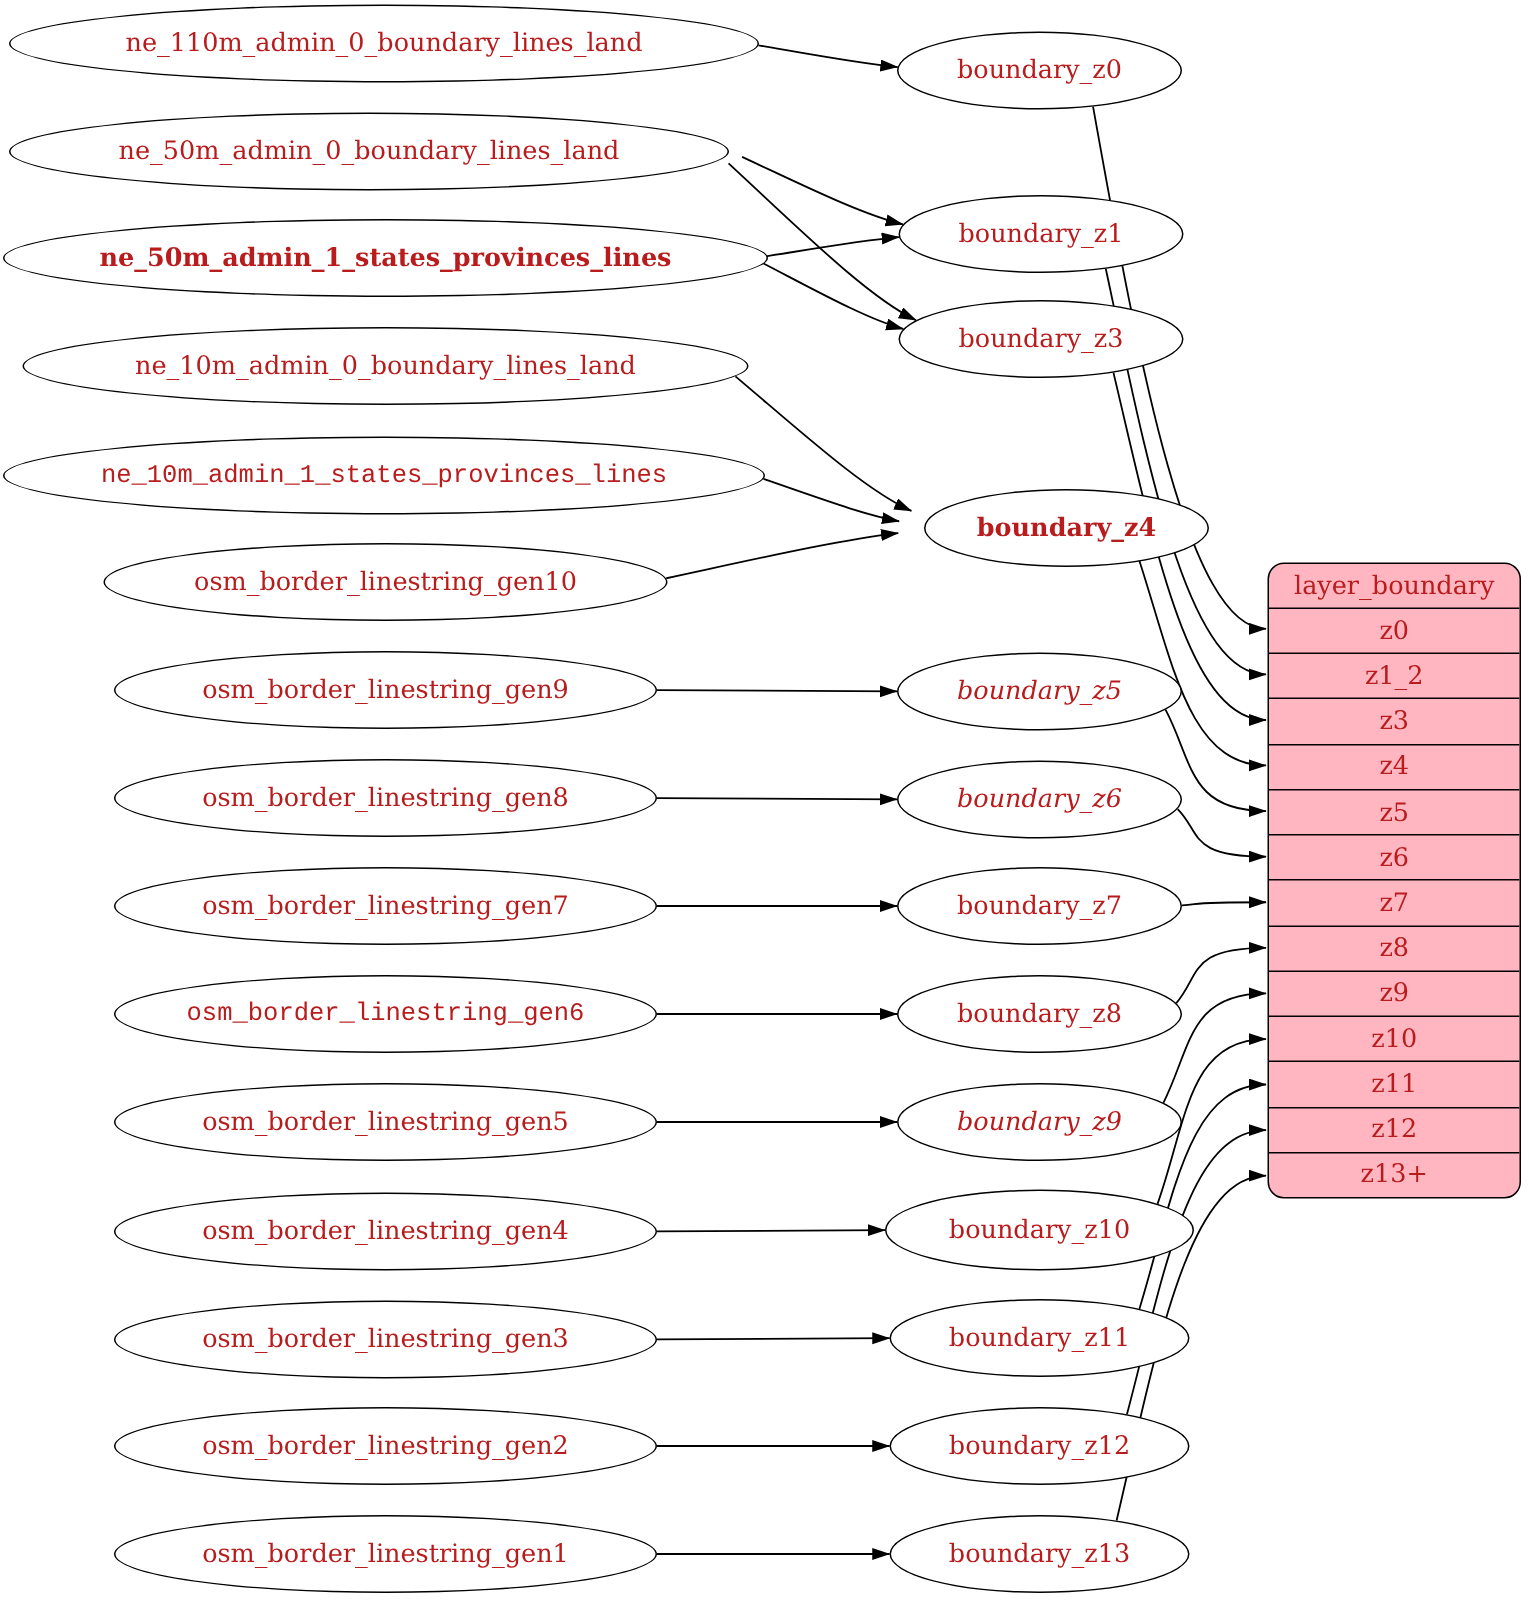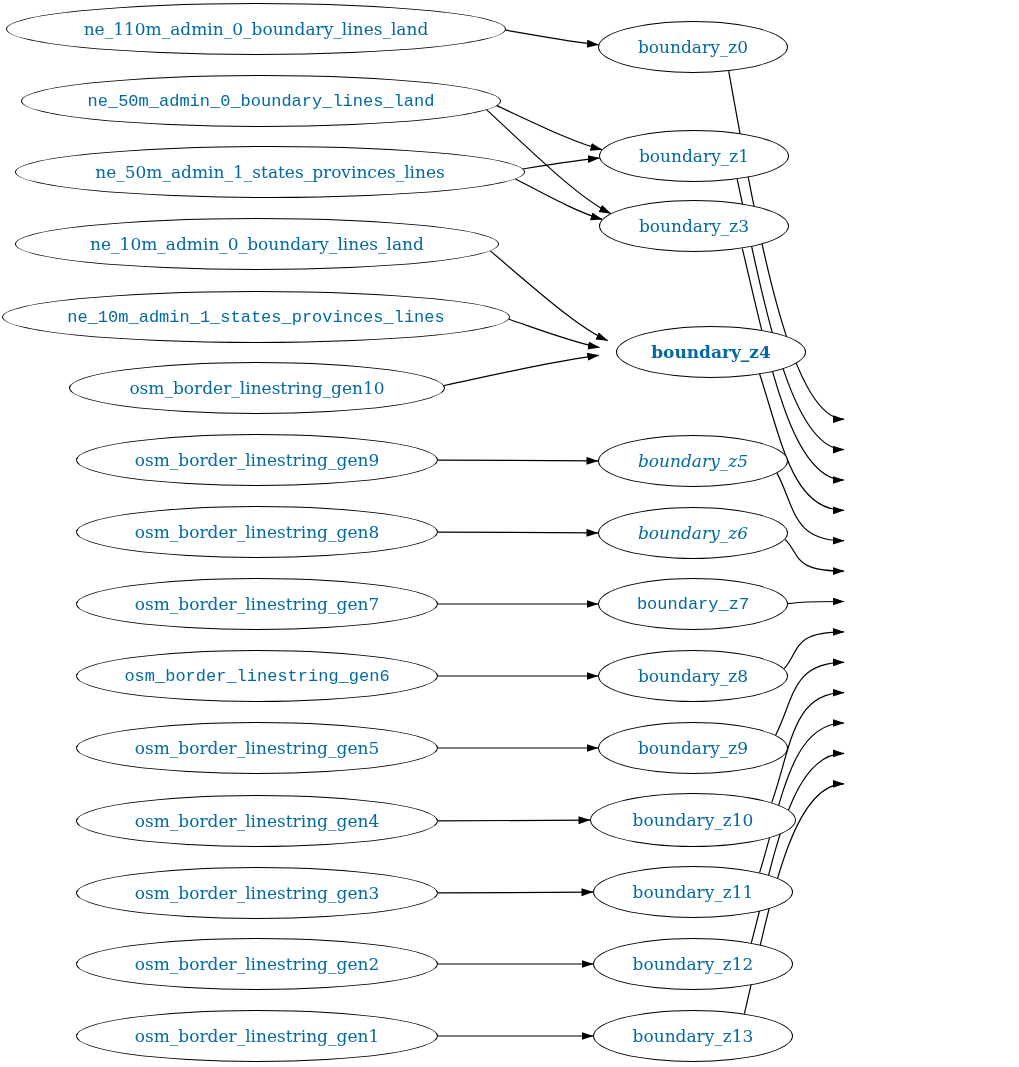--- a/index.html
+++ b/index.html
@@ -2,21 +2,21 @@
 <html><head>
 <meta charset="utf-8">
 <style>
   html, body { margin: 0; padding: 0; background: #ffffff; }
   #canvas {
     position: relative;
     width: 1019px;
     height: 1067px;
     background: #ffffff;
     font-family: "DejaVu Serif", "Liberation Serif", serif;
-    color: #0369a1;
+    color: #b91c1c;
     overflow: hidden;
   }
   #edges { position: absolute; left: 0; top: 0; }
   .node {
     position: absolute;
     box-sizing: border-box;
     border: 1px solid #000;
     border-radius: 50%;
     background: #ffffff;
     display: flex;
@@ -89,42 +89,60 @@
         <path d="M775.6,735.2 C794.1,698.7 792,662.3 844,662.3" fill="none" stroke="#000000" stroke-width="1.2" marker-end="url(#arrow)"></path>
         <path d="M771.7,802.6 C791.2,747.6 792,692.7 844,692.7" fill="none" stroke="#000000" stroke-width="1.2" marker-end="url(#arrow)"></path>
         <path d="M759.6,872.6 C782.4,797.8 792,723 844,723" fill="none" stroke="#000000" stroke-width="1.2" marker-end="url(#arrow)"></path>
         <path d="M751.3,942.9 C776.3,848.1 792,753.4 844,753.4" fill="none" stroke="#000000" stroke-width="1.2" marker-end="url(#arrow)"></path>
         <path d="M744.4,1013.7 C771.3,898.8 792,783.8 844,783.8" fill="none" stroke="#000000" stroke-width="1.2" marker-end="url(#arrow)"></path>
       </g>
   </svg>
 
   <div id="nodes">
       <div class="node" style="left: 6px; top: 3px; width: 500px; height: 52px; background: rgb(255, 255, 255); border-color: rgb(0, 0, 0);">ne_110m_admin_0_boundary_lines_land</div>
-      <div class="node" style="left: 21px; top: 75px; width: 480px; height: 52px; background: rgb(255, 255, 255); border-color: rgb(0, 0, 0); font-family: Liberation Mono, monospace;">ne_50m_admin_0_boundary_lines_land</div>
-      <div class="node" style="left: 15px; top: 146px; width: 510px; height: 52px; background: rgb(255, 255, 255); border-color: rgb(0, 0, 0);">ne_50m_admin_1_states_provinces_lines</div>
+      <div class="node" style="left: 6px; top: 75px; width: 480px; height: 52px; background: rgb(255, 255, 255); border-color: rgb(0, 0, 0);">ne_50m_admin_0_boundary_lines_land</div>
+      <div class="node" style="left: 2px; top: 146px; width: 510px; height: 52px; background: rgb(255, 255, 255); border-color: rgb(0, 0, 0); font-weight: bold;">ne_50m_admin_1_states_provinces_lines</div>
       <div class="node" style="left: 15px; top: 218px; width: 484px; height: 52px; background: rgb(255, 255, 255); border-color: rgb(0, 0, 0);">ne_10m_admin_0_boundary_lines_land</div>
       <div class="node" style="left: 2px; top: 291px; width: 508px; height: 52px; background: rgb(255, 255, 255); border-color: rgb(0, 0, 0); font-family: Liberation Mono, monospace;">ne_10m_admin_1_states_provinces_lines</div>
       <div class="node" style="left: 69px; top: 362px; width: 376px; height: 52px; background: rgb(255, 255, 255); border-color: rgb(0, 0, 0);">osm_border_linestring_gen10</div>
       <div class="node" style="left: 76px; top: 434px; width: 362px; height: 52px; background: rgb(255, 255, 255); border-color: rgb(0, 0, 0);">osm_border_linestring_gen9</div>
       <div class="node" style="left: 76px; top: 506px; width: 362px; height: 52px; background: rgb(255, 255, 255); border-color: rgb(0, 0, 0);">osm_border_linestring_gen8</div>
       <div class="node" style="left: 76px; top: 578px; width: 362px; height: 52px; background: rgb(255, 255, 255); border-color: rgb(0, 0, 0);">osm_border_linestring_gen7</div>
       <div class="node" style="left: 76px; top: 650px; width: 362px; height: 52px; background: rgb(255, 255, 255); border-color: rgb(0, 0, 0); font-family: Liberation Mono, monospace;">osm_border_linestring_gen6</div>
       <div class="node" style="left: 76px; top: 722px; width: 362px; height: 52px; background: rgb(255, 255, 255); border-color: rgb(0, 0, 0);">osm_border_linestring_gen5</div>
       <div class="node" style="left: 76px; top: 795px; width: 362px; height: 52px; background: rgb(255, 255, 255); border-color: rgb(0, 0, 0);">osm_border_linestring_gen4</div>
       <div class="node" style="left: 76px; top: 867px; width: 362px; height: 52px; background: rgb(255, 255, 255); border-color: rgb(0, 0, 0);">osm_border_linestring_gen3</div>
       <div class="node" style="left: 76px; top: 938px; width: 362px; height: 52px; background: rgb(255, 255, 255); border-color: rgb(0, 0, 0);">osm_border_linestring_gen2</div>
       <div class="node" style="left: 76px; top: 1010px; width: 362px; height: 52px; background: rgb(255, 255, 255); border-color: rgb(0, 0, 0);">osm_border_linestring_gen1</div>
       <div class="node" style="left: 598px; top: 21px; width: 190px; height: 52px; background: rgb(255, 255, 255); border-color: rgb(0, 0, 0);">boundary_z0</div>
       <div class="node" style="left: 599px; top: 130px; width: 190px; height: 52px; background: rgb(255, 255, 255); border-color: rgb(0, 0, 0); text-align: center;">boundary_z1</div>
       <div class="node" style="left: 599px; top: 200px; width: 190px; height: 52px; background: rgb(255, 255, 255); border-color: rgb(0, 0, 0);">boundary_z3</div>
       <div class="node" style="left: 616px; top: 326px; width: 190px; height: 52px; background: rgb(255, 255, 255); border-color: rgb(0, 0, 0); font-weight: bold;">boundary_z4</div>
       <div class="node" style="left: 598px; top: 435px; width: 190px; height: 52px; background: rgb(255, 255, 255); border-color: rgb(0, 0, 0); font-style: italic;">boundary_z5</div>
       <div class="node" style="left: 598px; top: 507px; width: 190px; height: 52px; background: rgb(255, 255, 255); border-color: rgb(0, 0, 0); font-style: italic;">boundary_z6</div>
-      <div class="node" style="left: 598px; top: 578px; width: 190px; height: 52px; background: rgb(255, 255, 255); border-color: rgb(0, 0, 0); font-family: Liberation Mono, monospace;">boundary_z7</div>
+      <div class="node" style="left: 598px; top: 578px; width: 190px; height: 52px; background: rgb(255, 255, 255); border-color: rgb(0, 0, 0);">boundary_z7</div>
       <div class="node" style="left: 598px; top: 650px; width: 190px; height: 52px; background: rgb(255, 255, 255); border-color: rgb(0, 0, 0);">boundary_z8</div>
-      <div class="node" style="left: 598px; top: 722px; width: 190px; height: 52px; background: rgb(255, 255, 255); border-color: rgb(0, 0, 0);">boundary_z9</div>
+      <div class="node" style="left: 598px; top: 722px; width: 190px; height: 52px; background: rgb(255, 255, 255); border-color: rgb(0, 0, 0); font-style: italic;">boundary_z9</div>
       <div class="node" style="left: 590px; top: 793px; width: 206px; height: 54px; background: rgb(255, 255, 255); border-color: rgb(0, 0, 0);">boundary_z10</div>
       <div class="node" style="left: 593px; top: 866px; width: 200px; height: 52px; background: rgb(255, 255, 255); border-color: rgb(0, 0, 0);">boundary_z11</div>
       <div class="node" style="left: 593px; top: 938px; width: 200px; height: 52px; background: rgb(255, 255, 255); border-color: rgb(0, 0, 0);">boundary_z12</div>
       <div class="node" style="left: 593px; top: 1010px; width: 200px; height: 52px; background: rgb(255, 255, 255); border-color: rgb(0, 0, 0);">boundary_z13</div>
     </div>
 
+  <div id="layer-table" style="left: 845px; top: 375px; width: 169px; height: 424px; background: rgb(255, 182, 193); border-color: rgb(0, 0, 0);">
+    <div class="t-title">layer_boundary</div>
+    <div id="table-rows" style="display: flex; flex-direction: column; flex: 1 1 auto;">
+        <div class="t-row">z0</div>
+        <div class="t-row">z1_2</div>
+        <div class="t-row">z3</div>
+        <div class="t-row">z4</div>
+        <div class="t-row">z5</div>
+        <div class="t-row">z6</div>
+        <div class="t-row">z7</div>
+        <div class="t-row">z8</div>
+        <div class="t-row">z9</div>
+        <div class="t-row">z10</div>
+        <div class="t-row">z11</div>
+        <div class="t-row">z12</div>
+        <div class="t-row">z13+</div>
+      </div>
+  </div>
 </div>
 
 </body></html>

